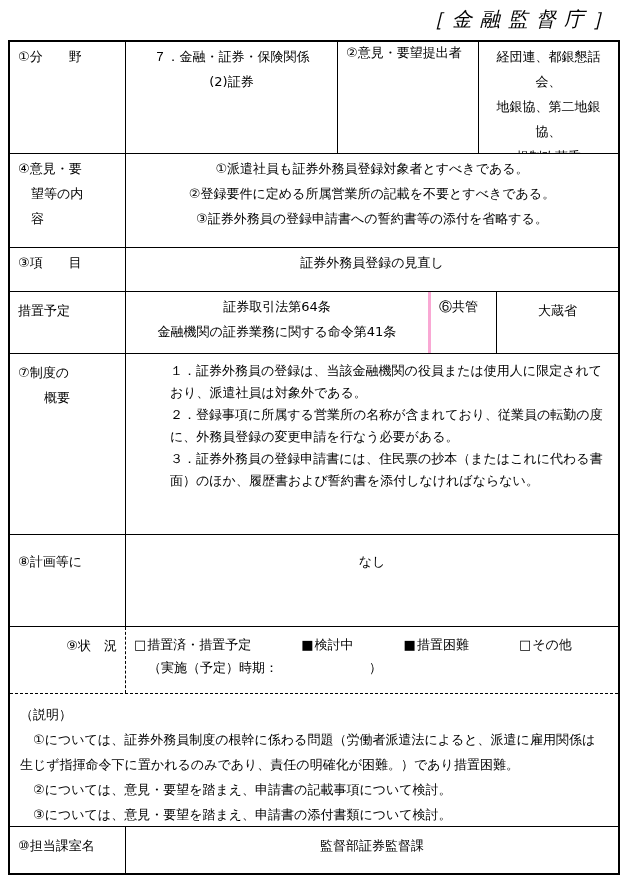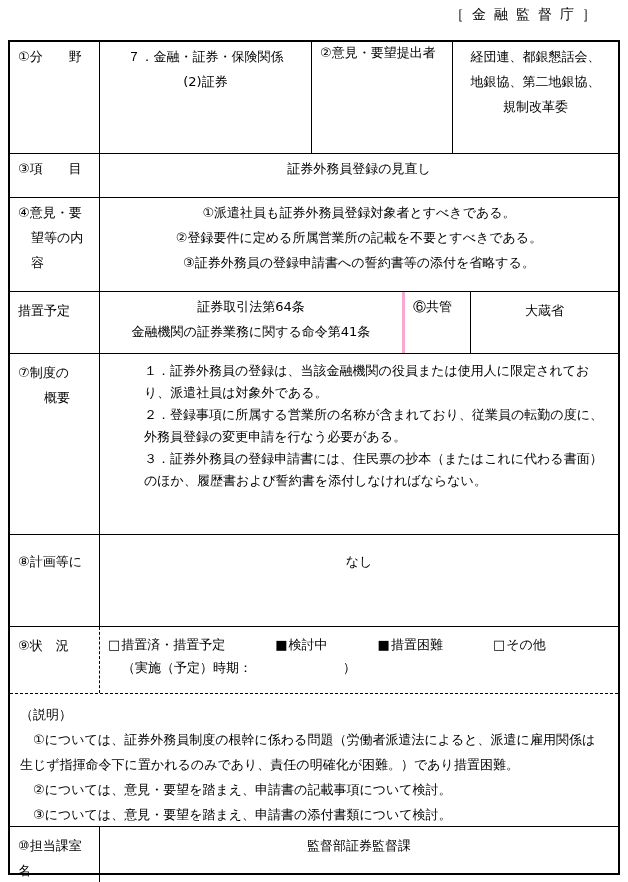--- a/index.html
+++ b/index.html
@@ -5,44 +5,44 @@
   * { box-sizing: border-box; }
   html,body { margin:0; padding:0; }
   body {
     width: 628px; height: 882px;
     background: #ffffff; color: #000000;
     font-family: "DejaVu Sans", "Liberation Sans", sans-serif;
     font-size: 13px;
     position: relative;
   }
   .agency-header {
-    position: absolute; top: 6px; right: 24px;
-    font-size: 14px; letter-spacing: 8px; white-space: nowrap;
+    position: absolute; top: 6px; right: 8px;
+    font-size: 20px; letter-spacing: 8px; white-space: nowrap; font-style: italic;
   }
   .doc-table {
     position: absolute; left: 8px; top: 40px;
     width: 612px; height: 835px;
     border: 2px solid #000;
     display: flex; flex-direction: column;
     background: #fff;
   }
   .row { display: flex; border-bottom: 1px solid #000; flex: none; }
   .row:last-child { border-bottom: none; }
   .row-1 { height: 112px; }
   .row-2 { height: 44px; }
   .row-3 { height: 94px; }
   .row-4 { height: 62px; }
   .row-5 { height: 181px; gap: 36px; }
   .row-6 { height: 92px; }
   .row-7 { height: 67px; border-bottom: 1px dashed #000; }
   .row-8 { height: 133px; }
   .row-9 { flex: 1; }
   .cell { padding: 10px 8px 4px 8px; overflow: hidden; }
-  .c-label { width: 90px; border-right: 1px solid #000; line-height: 25px; flex: none; }
-  .c-label-dashed { border-right-style: dashed; }
+  .c-label { width: 116px; border-right: 1px solid #000; line-height: 25px; flex: none; }
+  .c-label-dashed { border-right-style: dashed; text-align: right; }
   .c-flex { flex: 1; }
   .c-w212 { width: 212px; border-right: 1px solid #000; flex: none; }
   .c-w141 { width: 141px; border-right: 1px solid #000; flex: none; }
   .c-w305 { width: 305px; border-right: 3px solid #f9a8d4; flex: none; }
   .c-w66  { width: 66px; border-right: 1px solid #000; flex: none; font-family: Liberation Mono, monospace; }
   .lh25 { line-height: 25px; text-align: center; }
   .lh22 { line-height: 22px; }
   .pt2 { padding-top: 2px; }
   .pt6 { padding-top: 6px; }
   .pt14 { padding-top: 14px; }
@@ -70,36 +70,36 @@
       <p>(2)証券</p>
     </div>
     <div class="cell c-w141 pt2">②意見・要望提出者</div>
     <div class="cell c-flex lh25 pt2">
       <p>経団連、都銀懇話会、</p>
       <p>地銀協、第二地銀協、</p>
       <p>規制改革委</p>
     </div>
   </div>
 
-  <div class="row row-2">
-    <div class="cell c-label pt2">③項　　目</div>
-    <div class="cell c-flex lh25 pt2">証券外務員登録の見直し</div>
-  </div>
-
   <div class="row row-3">
     <div class="cell c-label pt2">
       <p>④意見・要</p>
       <p>　望等の内</p>
       <p>　容</p>
     </div>
     <div class="cell c-flex lh25 pt2 item-block">
       <p>①派遣社員も証券外務員登録対象者とすべきである。</p>
       <p>②登録要件に定める所属営業所の記載を不要とすべきである。</p>
       <p>③証券外務員の登録申請書への誓約書等の添付を省略する。</p>
     </div>
+  </div>
+
+  <div class="row row-2">
+    <div class="cell c-label pt2">③項　　目</div>
+    <div class="cell c-flex lh25 pt2">証券外務員登録の見直し</div>
   </div>
 
   <div class="row row-4">
     <div class="cell c-label pt6">措置予定</div>
     <div class="cell c-w305 lh25 pt2">
       <p>証券取引法第64条</p>
       <p>金融機関の証券業務に関する命令第41条</p>
     </div>
     <div class="cell c-w66 pt6">⑥共管</div>
     <div class="cell c-flex lh25 pt6">大蔵省</div>

